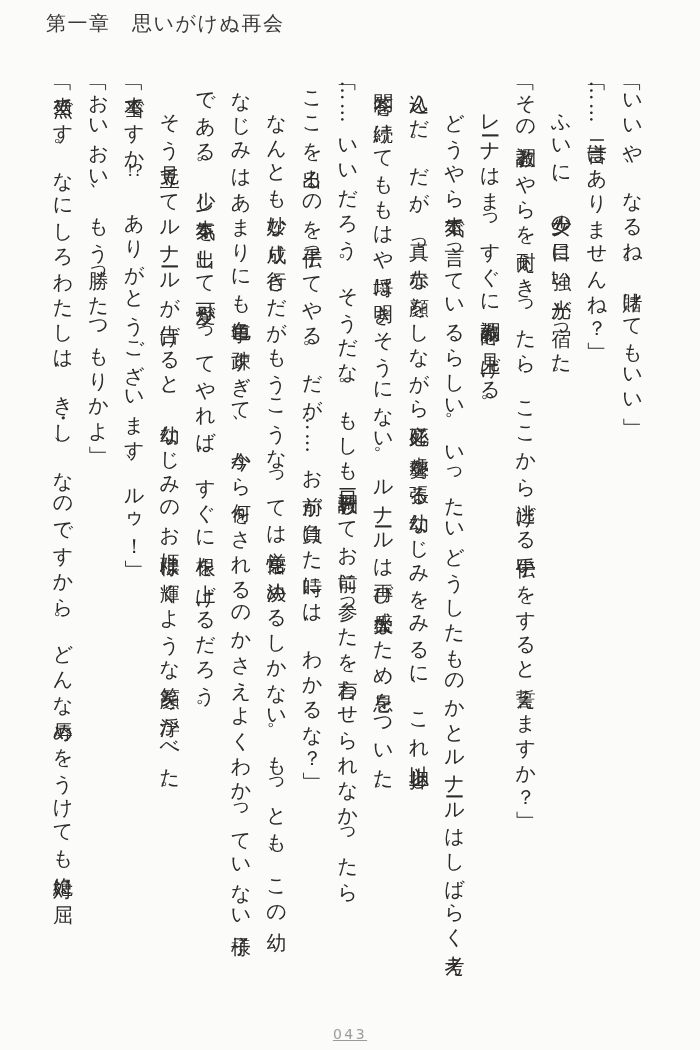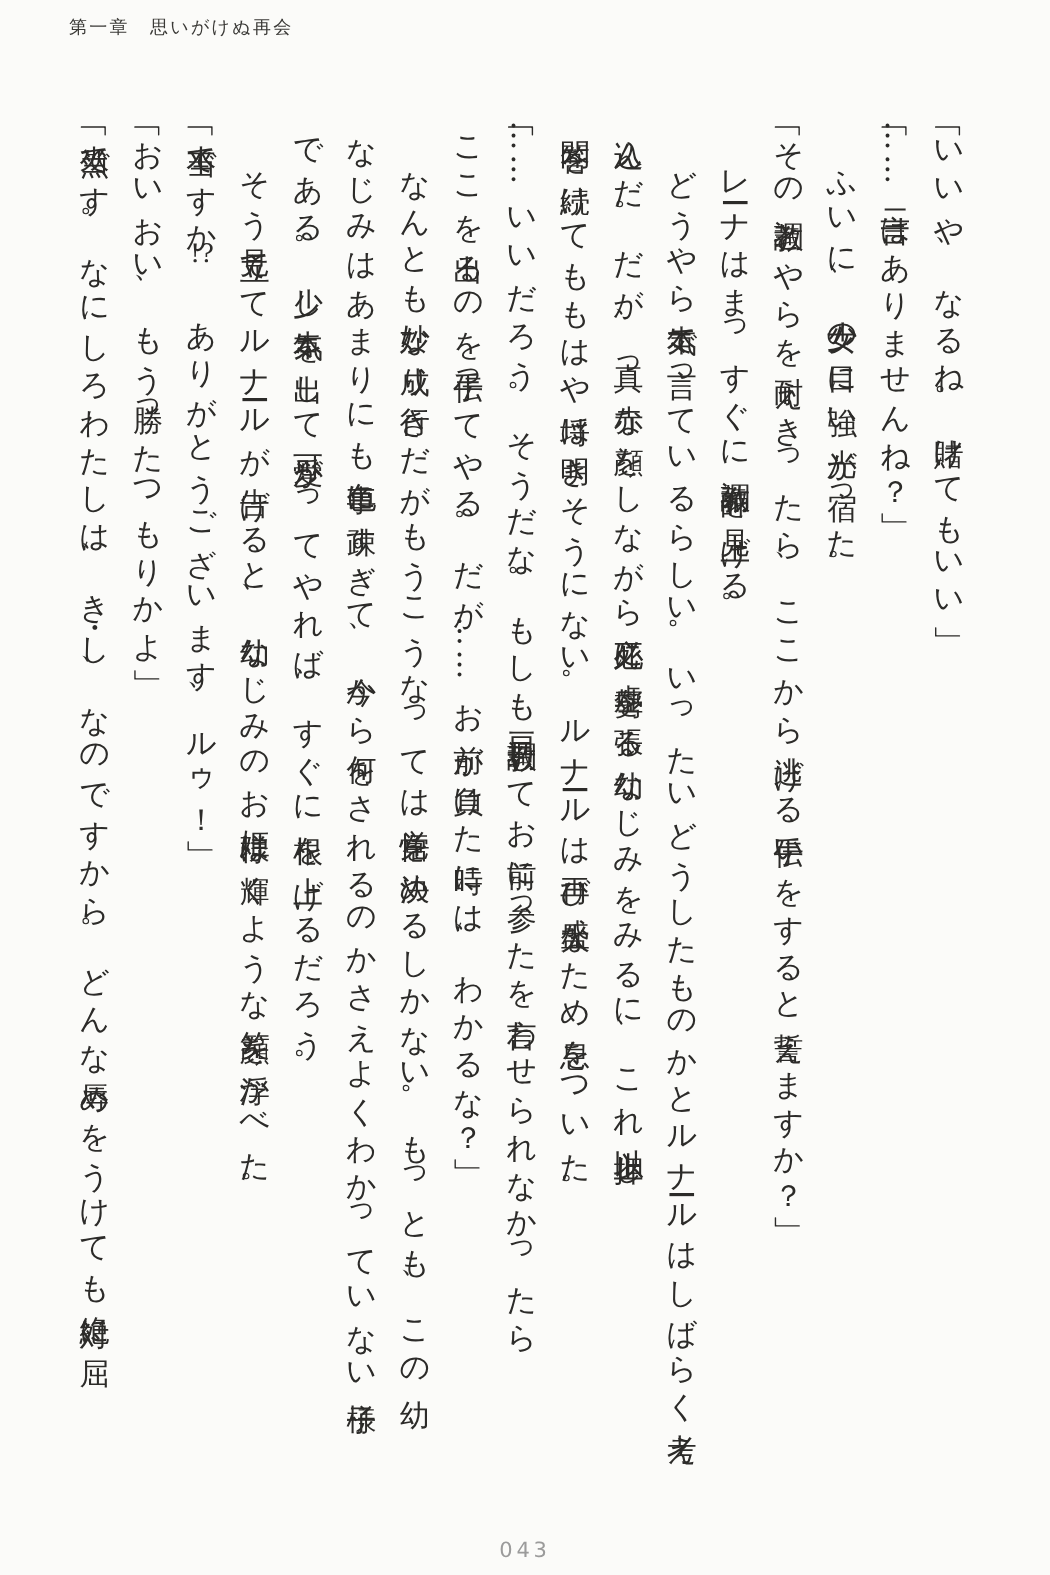--- a/index.html
+++ b/index.html
@@ -12,21 +12,21 @@
     position: relative;
     width: 700px;
     height: 1050px;
     background: #fbfbf9;
     overflow: hidden;
   }
   .running-head {
     position: absolute;
     left: 46px;
     top: 10px;
-    font-size: 12px;
+    font-size: 20px;
     letter-spacing: 1.5px;
     color: #3a3936;
     white-space: nowrap;
   }
   .body-text {
     position: absolute;
     top: 78px;
     right: 50px;
     height: 900px;
     writing-mode: vertical-rl;
@@ -47,20 +47,21 @@
   .page-number {
     position: absolute;
     left: 0;
     right: 0;
     bottom: 8px;
     text-align: center;
     font-family: "DejaVu Sans", "Liberation Sans", sans-serif;
     font-size: 14px;
     letter-spacing: 2.5px;
     color: #9b9b9b;
+    text-decoration: underline;
   }
 </style>
 </head>
 <body>
 
 <div class="page" style="background: rgb(251, 251, 249);">
   <div class="running-head" style="color: rgb(58, 57, 54);">第一章　思いがけぬ再会</div>
 
   <div class="body-text" style="color: rgb(44, 43, 41);">
       <div class="line">「いいや、なるね。賭けてもいい」</div>

